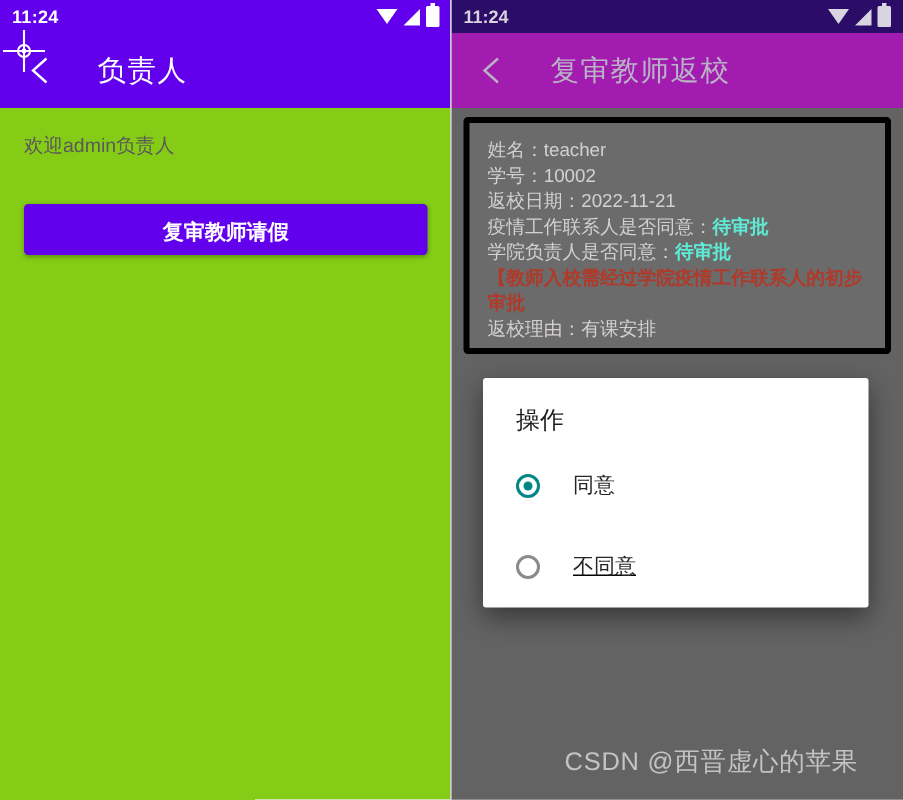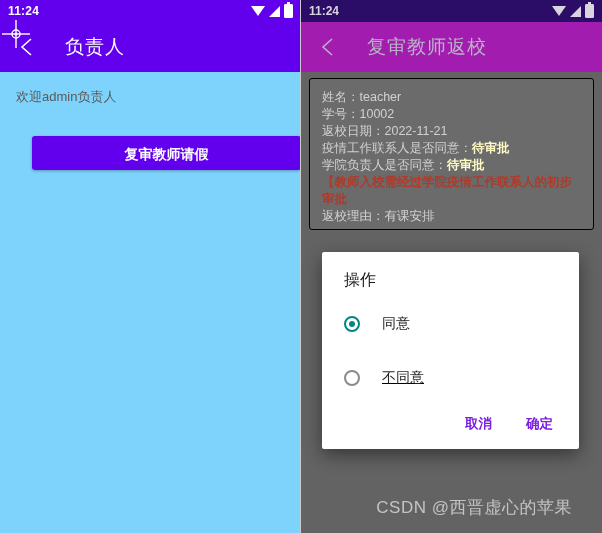--- a/index.html
+++ b/index.html
@@ -91,32 +91,32 @@
   }
   .back-arrow svg { display: block; }
   .appbar-title {
     color: #ffffff;
     font-size: 19px;
     margin-left: 25px;
     letter-spacing: 1px;
   }
   .left-body {
     padding: 0;
-    background: #7dd3fc;
+    background: #84cc16;
     height: calc(533px - 72px);
     position: relative;
   }
   .welcome-text {
     color: #5a5a5a;
     font-size: 13px;
     padding: 16px 16px 0 16px;
   }
   .primary-btn {
     display: block;
-    margin: 30px 16px 0 32px;
+    margin: 30px 16px 0 16px;
     height: 34px;
     line-height: 34px;
     background: #6200EE;
     color: #ffffff;
     font-size: 14px;
     font-weight: bold;
     text-align: center;
     border: none;
     border-radius: 3px;
     width: calc(100% - 32px);
@@ -198,33 +198,33 @@
   }
   .right-body {
     height: calc(533px - 72px);
     background: #636363;
     padding: 6px 8px 0 8px;
     box-sizing: border-box;
     position: relative;
   }
   .info-card {
     background: #6b6b6b;
-    border: 1px solid #000000;
+    border: 4px solid #000000;
     border-radius: 3px;
     padding: 10px 12px 4px 12px;
     box-sizing: border-box;
   }
   .info-line {
     font-size: 12.5px;
     line-height: 17px;
     color: #d4d0d0;
     white-space: nowrap;
   }
   .info-line .val-pending {
-    color: #fef9c3;
+    color: #5eead4;
     font-weight: bold;
     margin-top: 21px;
   }
   .info-line.warn {
     color: #b03a2a;
     font-weight: bold;
     line-height: 17px;
     white-space: normal;
   }
   .watermark {
@@ -409,23 +409,19 @@
         <div class="radio-group">
           <div class="radio-row">
             <span class="radio checked"></span>
             <span class="radio-label">同意</span>
           </div>
           <div class="radio-row spaced">
             <span class="radio"></span>
             <span class="radio-label">不同意</span>
           </div>
         </div>
-        <div class="dialog-actions">
-          <button class="dialog-btn">取消</button>
-          <button class="dialog-btn">确定</button>
-        </div>
       </div>
 
       <div class="watermark">CSDN @西晋虚心的苹果</div>
     </div>
   </div>
 
 </div>
 
 </body></html>

